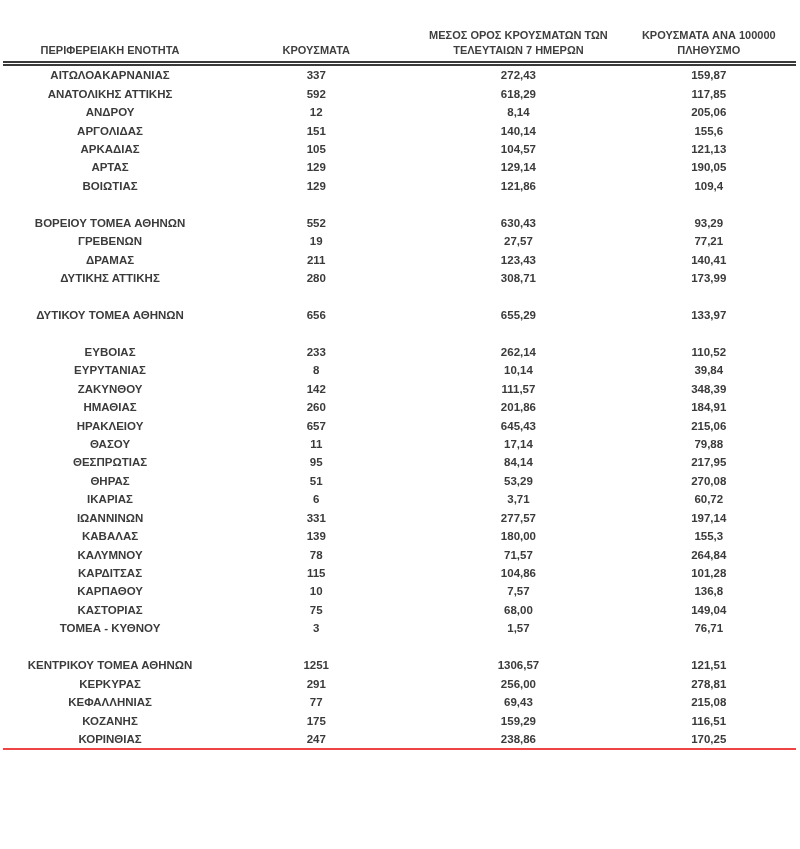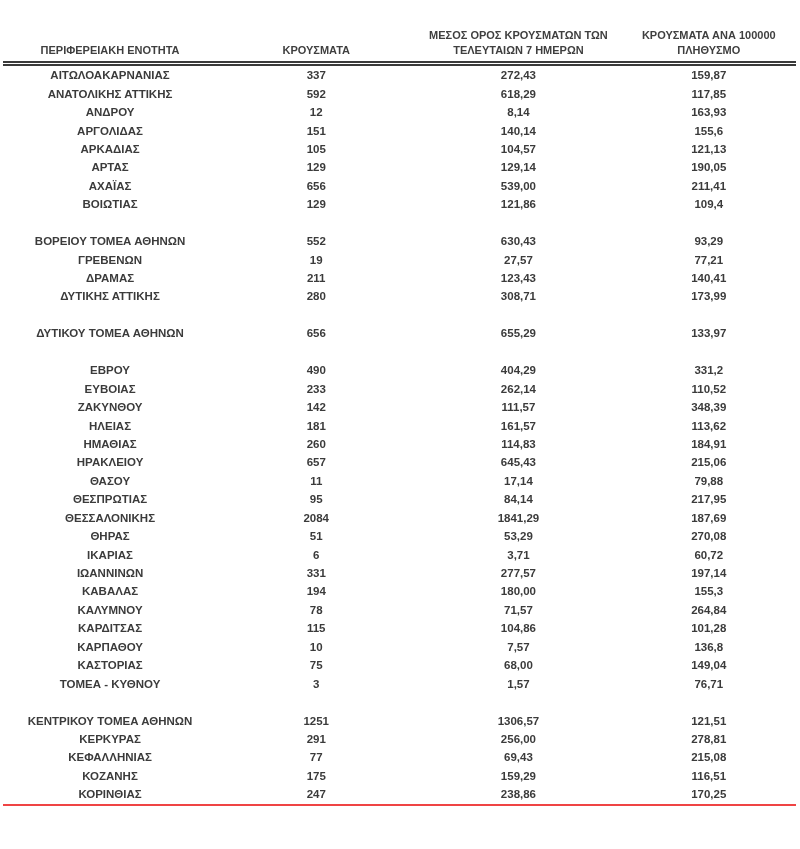--- a/index.html
+++ b/index.html
@@ -85,47 +85,41 @@
         <tr>
           <td>ΑΝΑΤΟΛΙΚΗΣ ΑΤΤΙΚΗΣ</td>
           <td>592</td>
           <td>618,29</td>
           <td>117,85</td>
         </tr>
         <tr>
           <td>ΑΝΔΡΟΥ</td>
           <td>12</td>
           <td>8,14</td>
-          <td>163,93</td>
+          <td>205,06</td>
         </tr>
         <tr>
           <td>ΑΡΓΟΛΙΔΑΣ</td>
           <td>151</td>
           <td>140,14</td>
           <td>155,6</td>
         </tr>
         <tr>
           <td>ΑΡΚΑΔΙΑΣ</td>
           <td>105</td>
           <td>104,57</td>
           <td>121,13</td>
         </tr>
         <tr>
           <td>ΑΡΤΑΣ</td>
           <td>129</td>
           <td>129,14</td>
           <td>190,05</td>
         </tr>
         <tr>
-          <td>ΑΧΑΪΑΣ</td>
-          <td>656</td>
-          <td>539,00</td>
-          <td>211,41</td>
-        </tr>
-        <tr>
           <td>ΒΟΙΩΤΙΑΣ</td>
           <td>129</td>
           <td>121,86</td>
           <td>109,4</td>
         </tr>
         <tr class="spacer-row">
           <td colspan="4"></td>
         </tr>
         <tr>
           <td>ΒΟΡΕΙΟΥ ΤΟΜΕΑ ΑΘΗΝΩΝ</td>
@@ -157,47 +151,41 @@
         <tr>
           <td>ΔΥΤΙΚΟΥ ΤΟΜΕΑ ΑΘΗΝΩΝ</td>
           <td>656</td>
           <td>655,29</td>
           <td>133,97</td>
         </tr>
         <tr class="spacer-row">
           <td colspan="4"></td>
         </tr>
         <tr>
-          <td>ΕΒΡΟΥ</td>
-          <td>490</td>
-          <td>404,29</td>
-          <td>331,2</td>
-        </tr>
-        <tr>
           <td>ΕΥΒΟΙΑΣ</td>
           <td>233</td>
           <td>262,14</td>
           <td>110,52</td>
         </tr>
         <tr>
+          <td>ΕΥΡΥΤΑΝΙΑΣ</td>
+          <td>8</td>
+          <td>10,14</td>
+          <td>39,84</td>
+        </tr>
+        <tr>
           <td>ΖΑΚΥΝΘΟΥ</td>
           <td>142</td>
           <td>111,57</td>
           <td>348,39</td>
         </tr>
         <tr>
-          <td>ΗΛΕΙΑΣ</td>
-          <td>181</td>
-          <td>161,57</td>
-          <td>113,62</td>
-        </tr>
-        <tr>
           <td>ΗΜΑΘΙΑΣ</td>
           <td>260</td>
-          <td>114,83</td>
+          <td>201,86</td>
           <td>184,91</td>
         </tr>
         <tr>
           <td>ΗΡΑΚΛΕΙΟΥ</td>
           <td>657</td>
           <td>645,43</td>
           <td>215,06</td>
         </tr>
         <tr>
           <td>ΘΑΣΟΥ</td>
@@ -205,46 +193,40 @@
           <td>17,14</td>
           <td>79,88</td>
         </tr>
         <tr>
           <td>ΘΕΣΠΡΩΤΙΑΣ</td>
           <td>95</td>
           <td>84,14</td>
           <td>217,95</td>
         </tr>
         <tr>
-          <td>ΘΕΣΣΑΛΟΝΙΚΗΣ</td>
-          <td>2084</td>
-          <td>1841,29</td>
-          <td>187,69</td>
-        </tr>
-        <tr>
           <td>ΘΗΡΑΣ</td>
           <td>51</td>
           <td>53,29</td>
           <td>270,08</td>
         </tr>
         <tr>
           <td>ΙΚΑΡΙΑΣ</td>
           <td>6</td>
           <td>3,71</td>
           <td>60,72</td>
         </tr>
         <tr>
           <td>ΙΩΑΝΝΙΝΩΝ</td>
           <td>331</td>
           <td>277,57</td>
           <td>197,14</td>
         </tr>
         <tr>
           <td>ΚΑΒΑΛΑΣ</td>
-          <td>194</td>
+          <td>139</td>
           <td>180,00</td>
           <td>155,3</td>
         </tr>
         <tr>
           <td>ΚΑΛΥΜΝΟΥ</td>
           <td>78</td>
           <td>71,57</td>
           <td>264,84</td>
         </tr>
         <tr>

